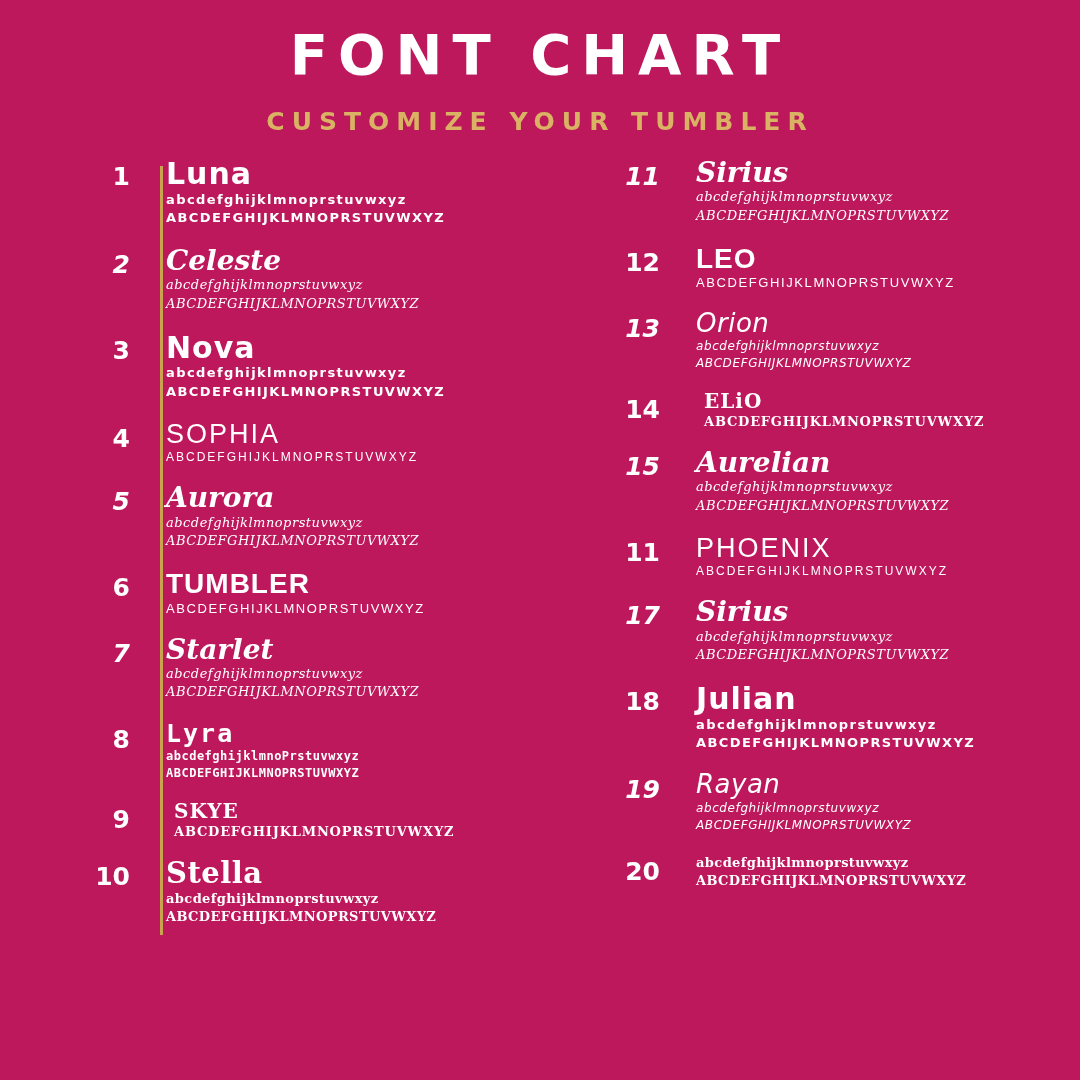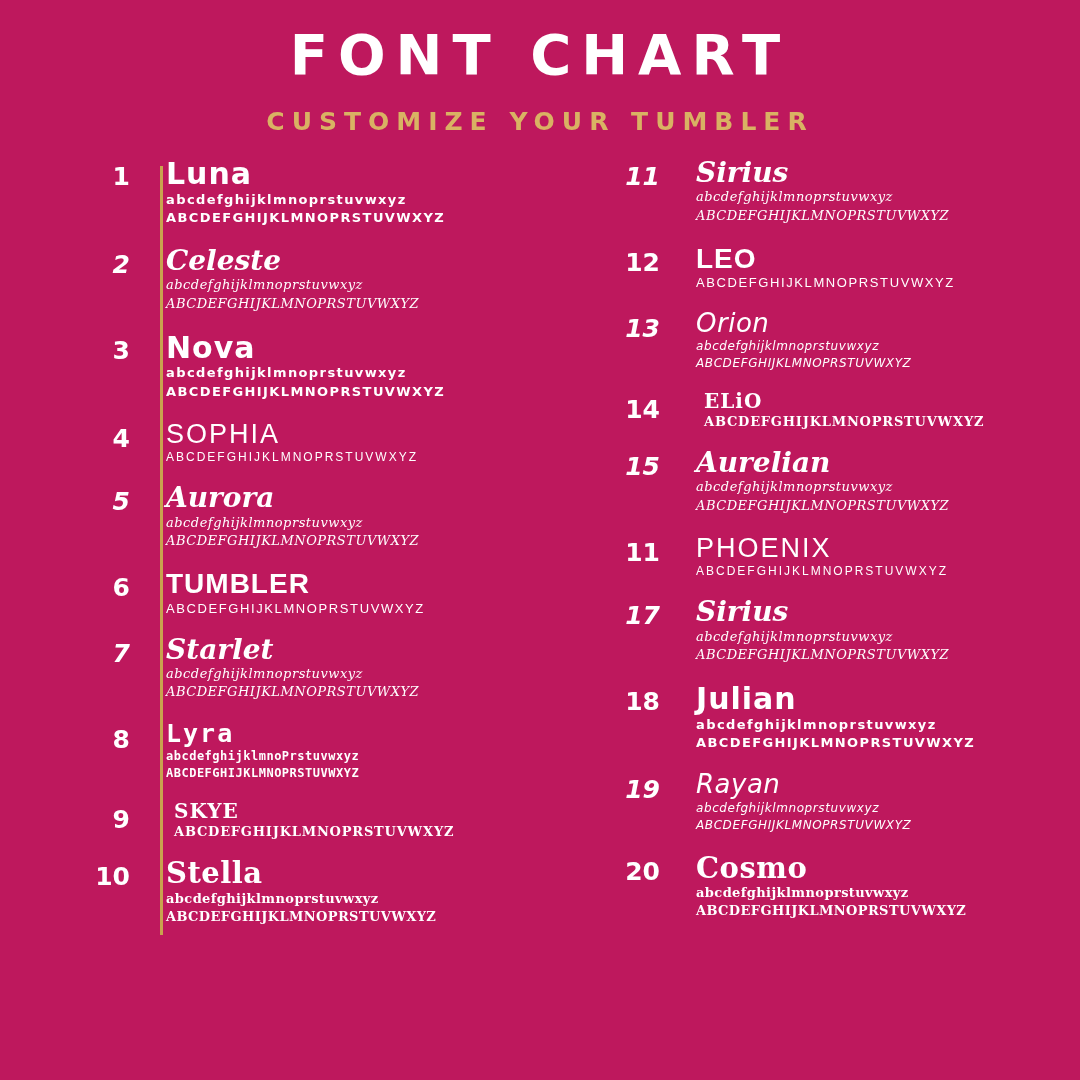--- a/index.html
+++ b/index.html
@@ -325,21 +325,20 @@
               <div class="num">19</div>
               <div class="sample">
                 <div class="fname">Rayan</div>
                 <div class="glyphs">abcdefghijklmnoprstuvwxyz</div>
                 <div class="glyphs">ABCDEFGHIJKLMNOPRSTUVWXYZ</div>
               </div>
             </div>
             <div class="row s-serif tall">
               <div class="num">20</div>
               <div class="sample">
-                <div class="fname">Cosmo</div>
                 <div class="glyphs">abcdefghijklmnoprstuvwxyz</div>
                 <div class="glyphs">ABCDEFGHIJKLMNOPRSTUVWXYZ</div>
               </div>
             </div>
           </div>
       </div>
     </div>
 
   </div>
 </div>

